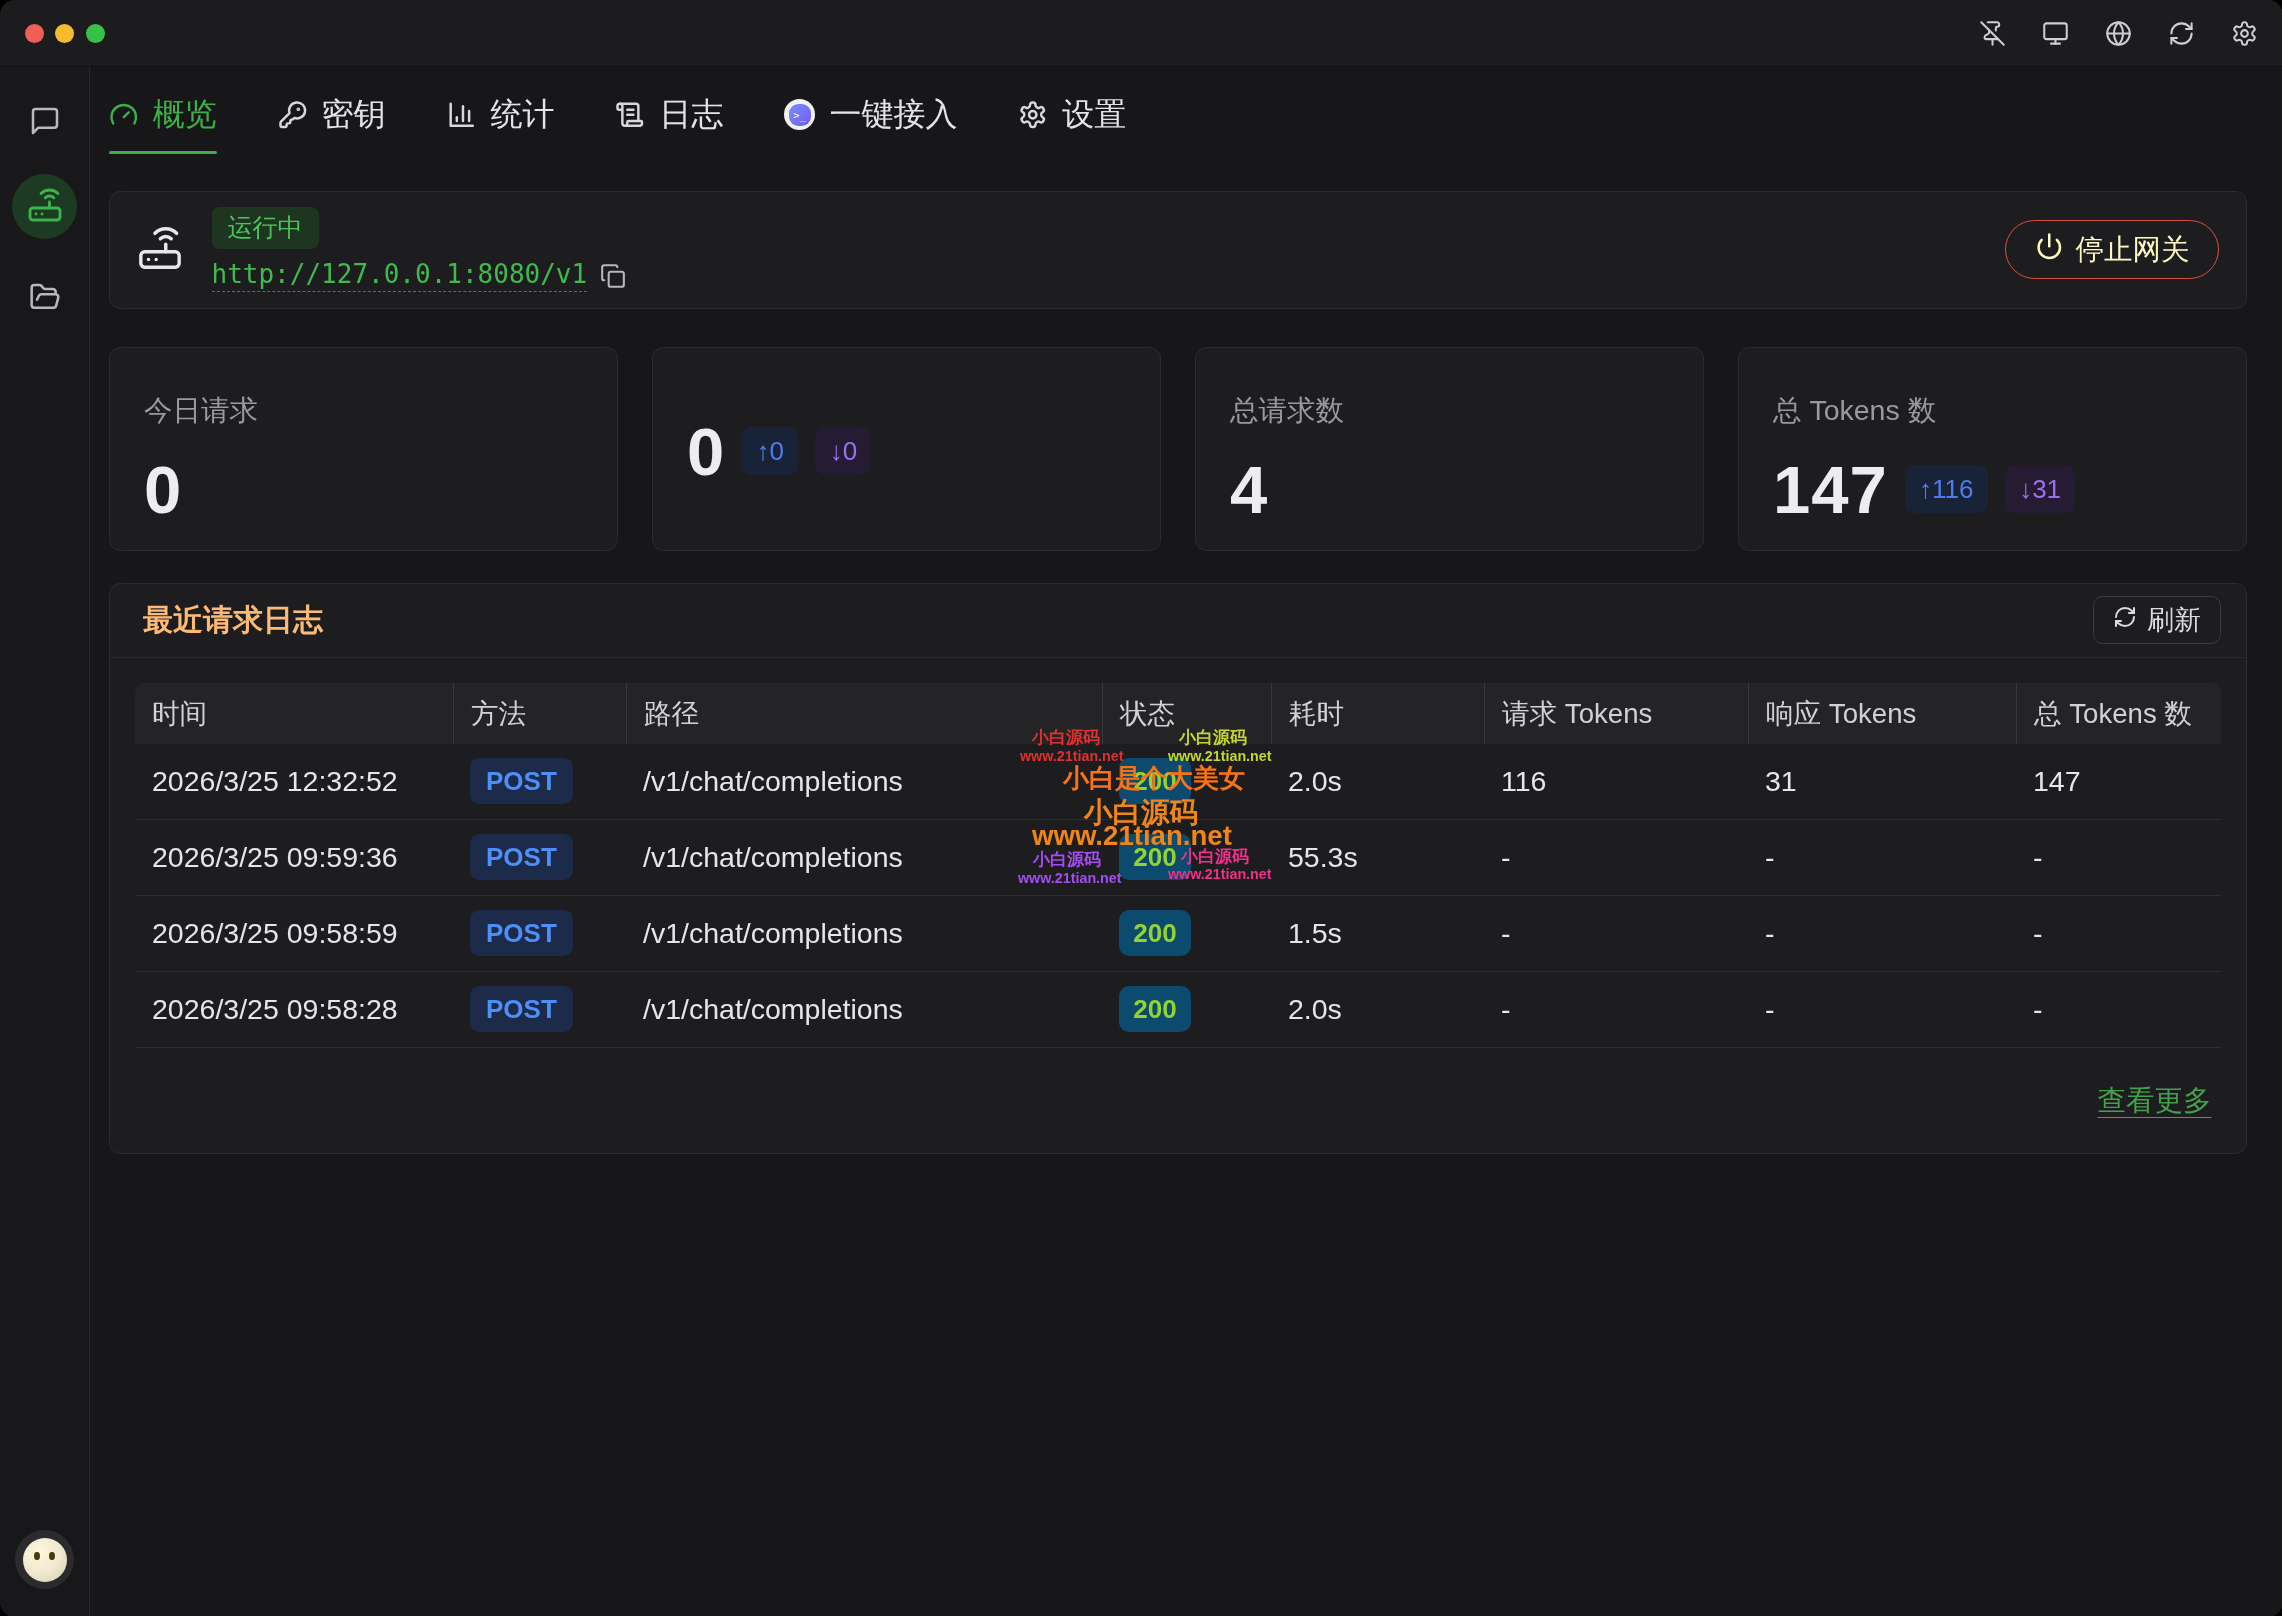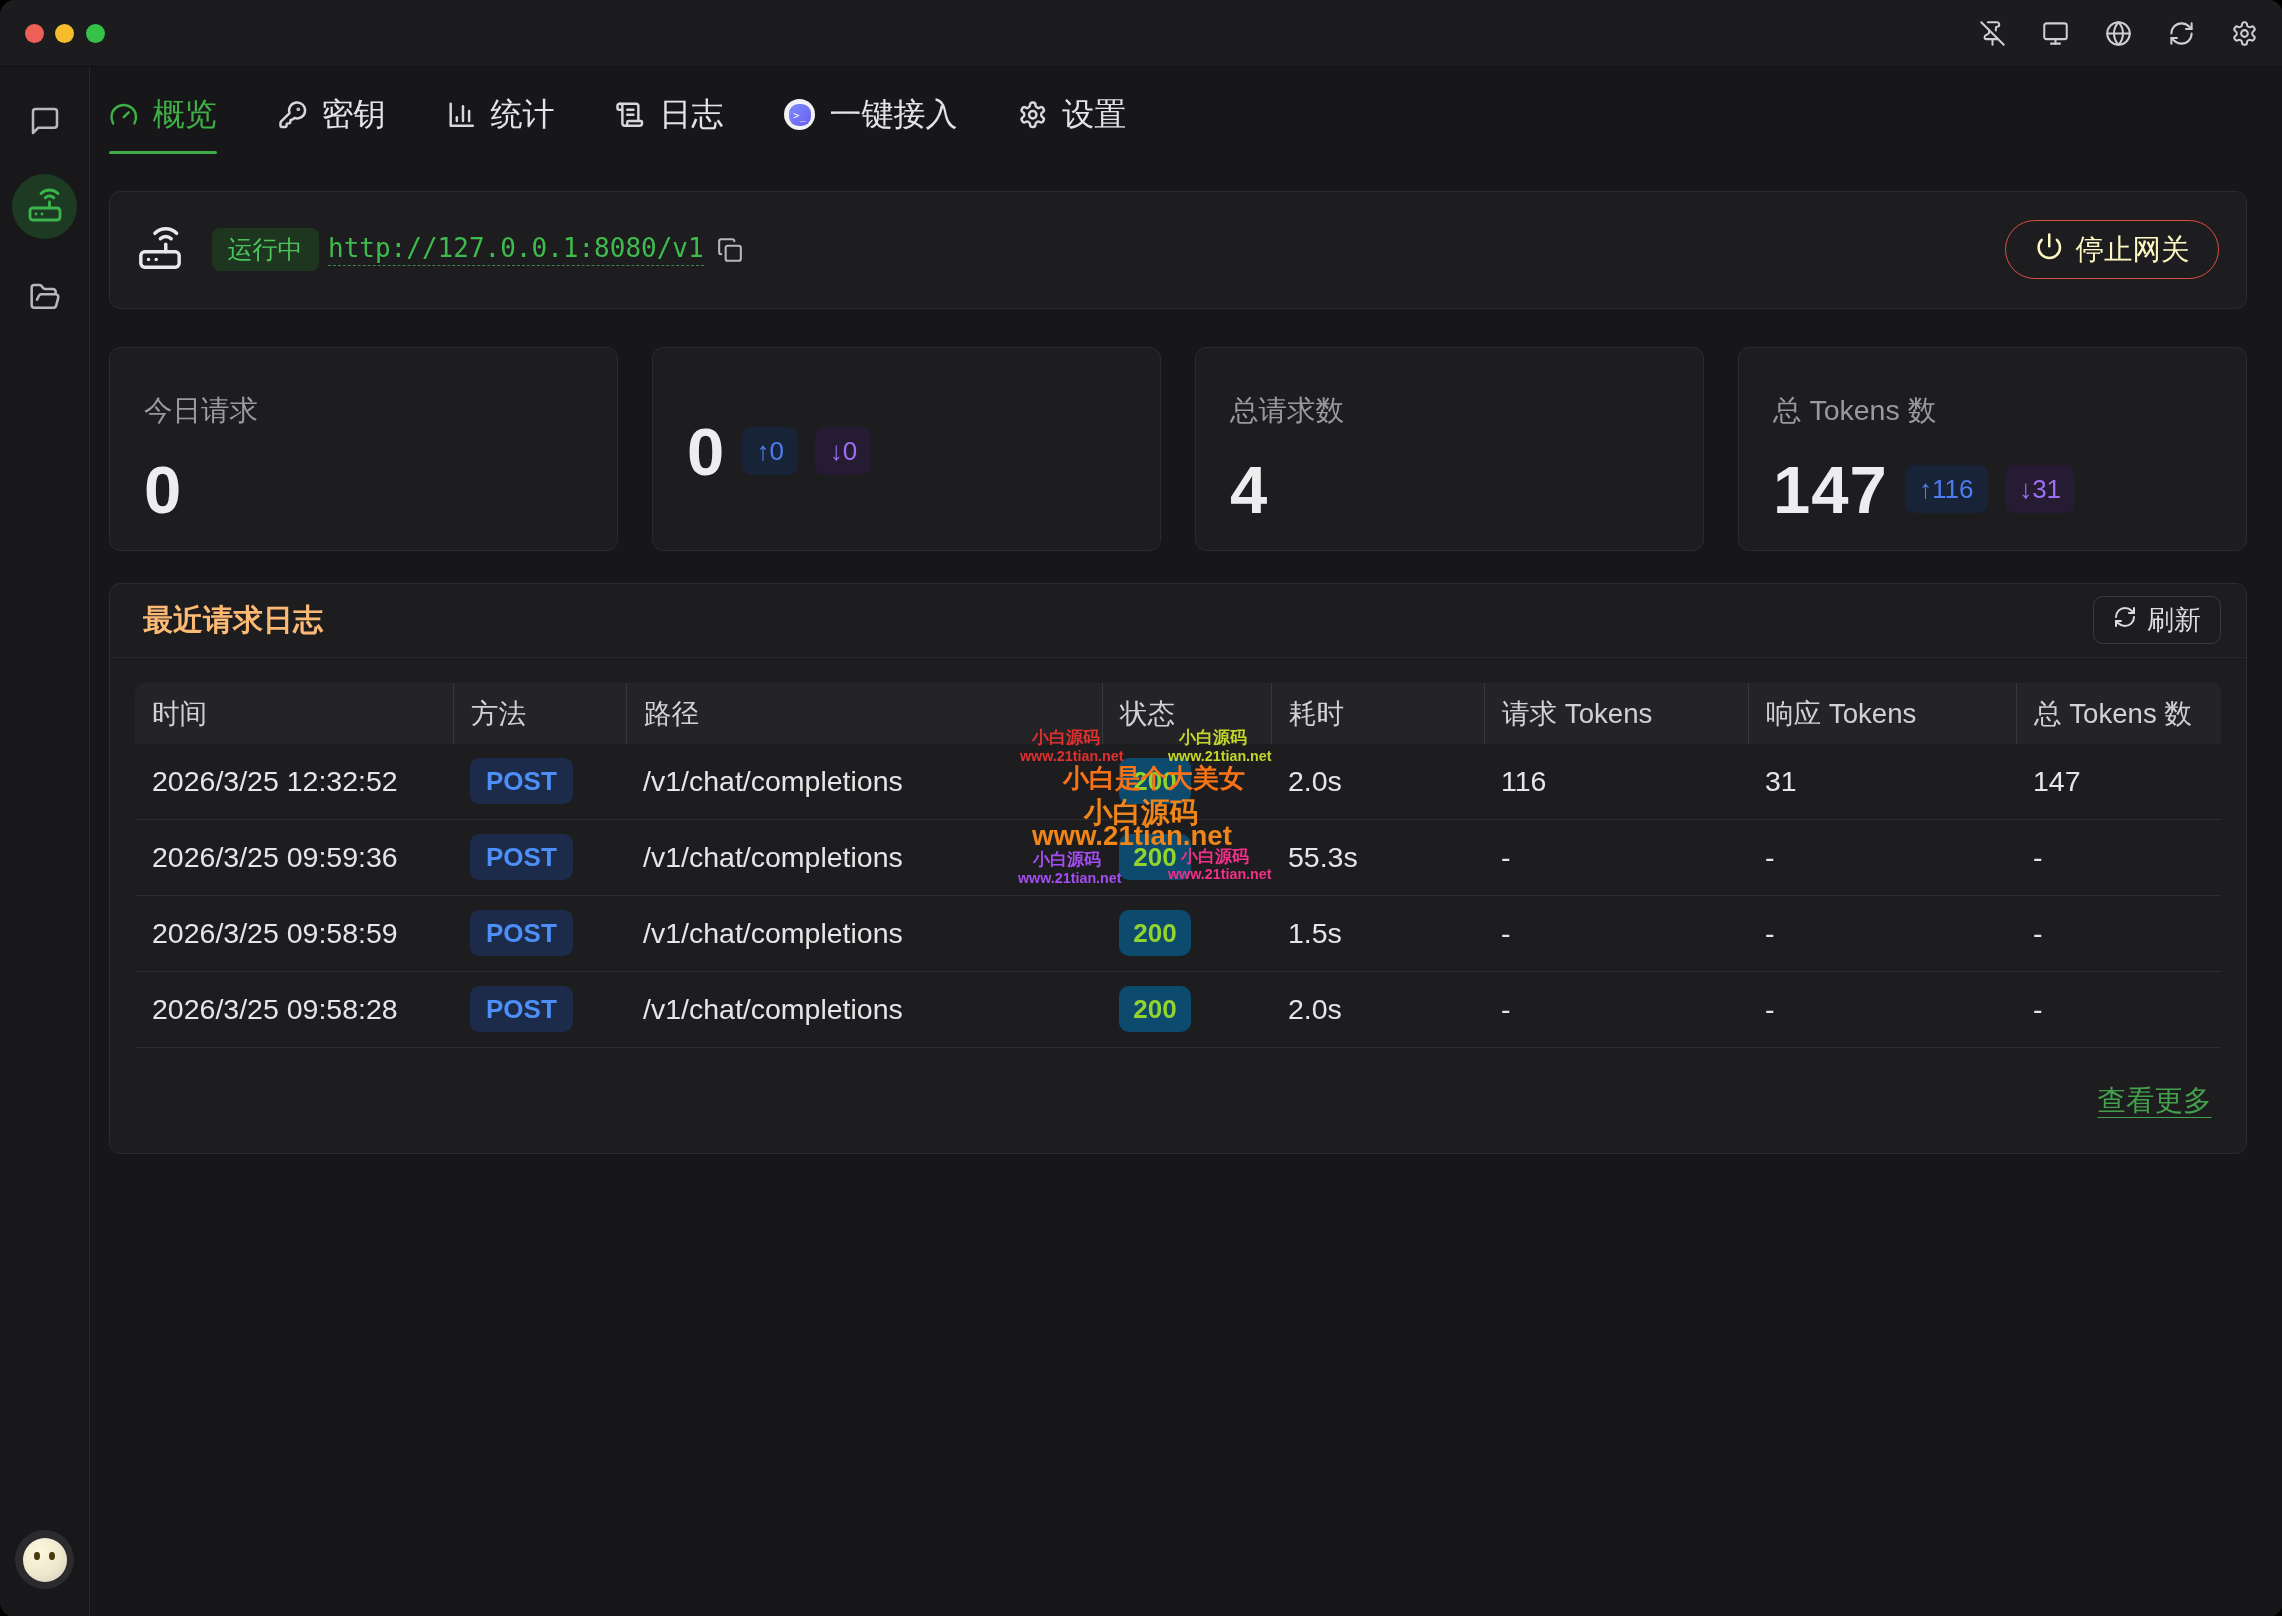--- a/index.html
+++ b/index.html
@@ -55,21 +55,21 @@
   .quick-blob { width:22px; height:22px; border-radius:42%;
     background:linear-gradient(135deg,#7d8cfa 0%, #6a5ef2 100%);
     display:flex; align-items:center; justify-content:center;
     font-family:"DejaVu Sans Mono",monospace; font-size:10.5px; color:#fff; }
   
   .content { padding:0 36px 0 19px; }
   .card { background:#1d1d1f; border:1px solid #2c2c2e; border-radius:11.4px; }
   
   .status-card { margin-top:28.5px; height:118px; display:flex; align-items:center; padding:0 27px; }
   .status-card .router { color:#e8e8ea; }
-  .status-col { margin-left:28.5px; display:flex; flex-direction:row; gap:9.5px; }
+  .status-col { margin-left:28.5px; display:flex; flex-direction:column; gap:9.5px; }
   .run-badge { align-self:flex-start; font-size:25px; color:#4cc45c; background:#1e3520;
     padding:4.8px 16px; border-radius:7.6px; }
   .url-row { display:flex; align-items:center; gap:13.3px; }
   .gw-url { font-family:"DejaVu Sans Mono","Liberation Mono",monospace; font-size:26px; color:#3fbb4d;
     border-bottom:1.9px dashed rgba(70,170,80,.75); padding-bottom:2.9px; cursor:pointer; }
   .copy-btn { color:#b8b8bb; cursor:pointer; display:flex; }
   .stop-btn { margin-left:auto; height:59px; padding:0 28.5px; display:flex; align-items:center; gap:12.4px;
     border:1.9px solid #da4f44; border-radius:29.5px; color:#fef9c3; font-size:28.5px; background:transparent; cursor:pointer; }
   
   .stats-row { margin-top:38px; display:grid; grid-template-columns:repeat(4,1fr); gap:34px; }

